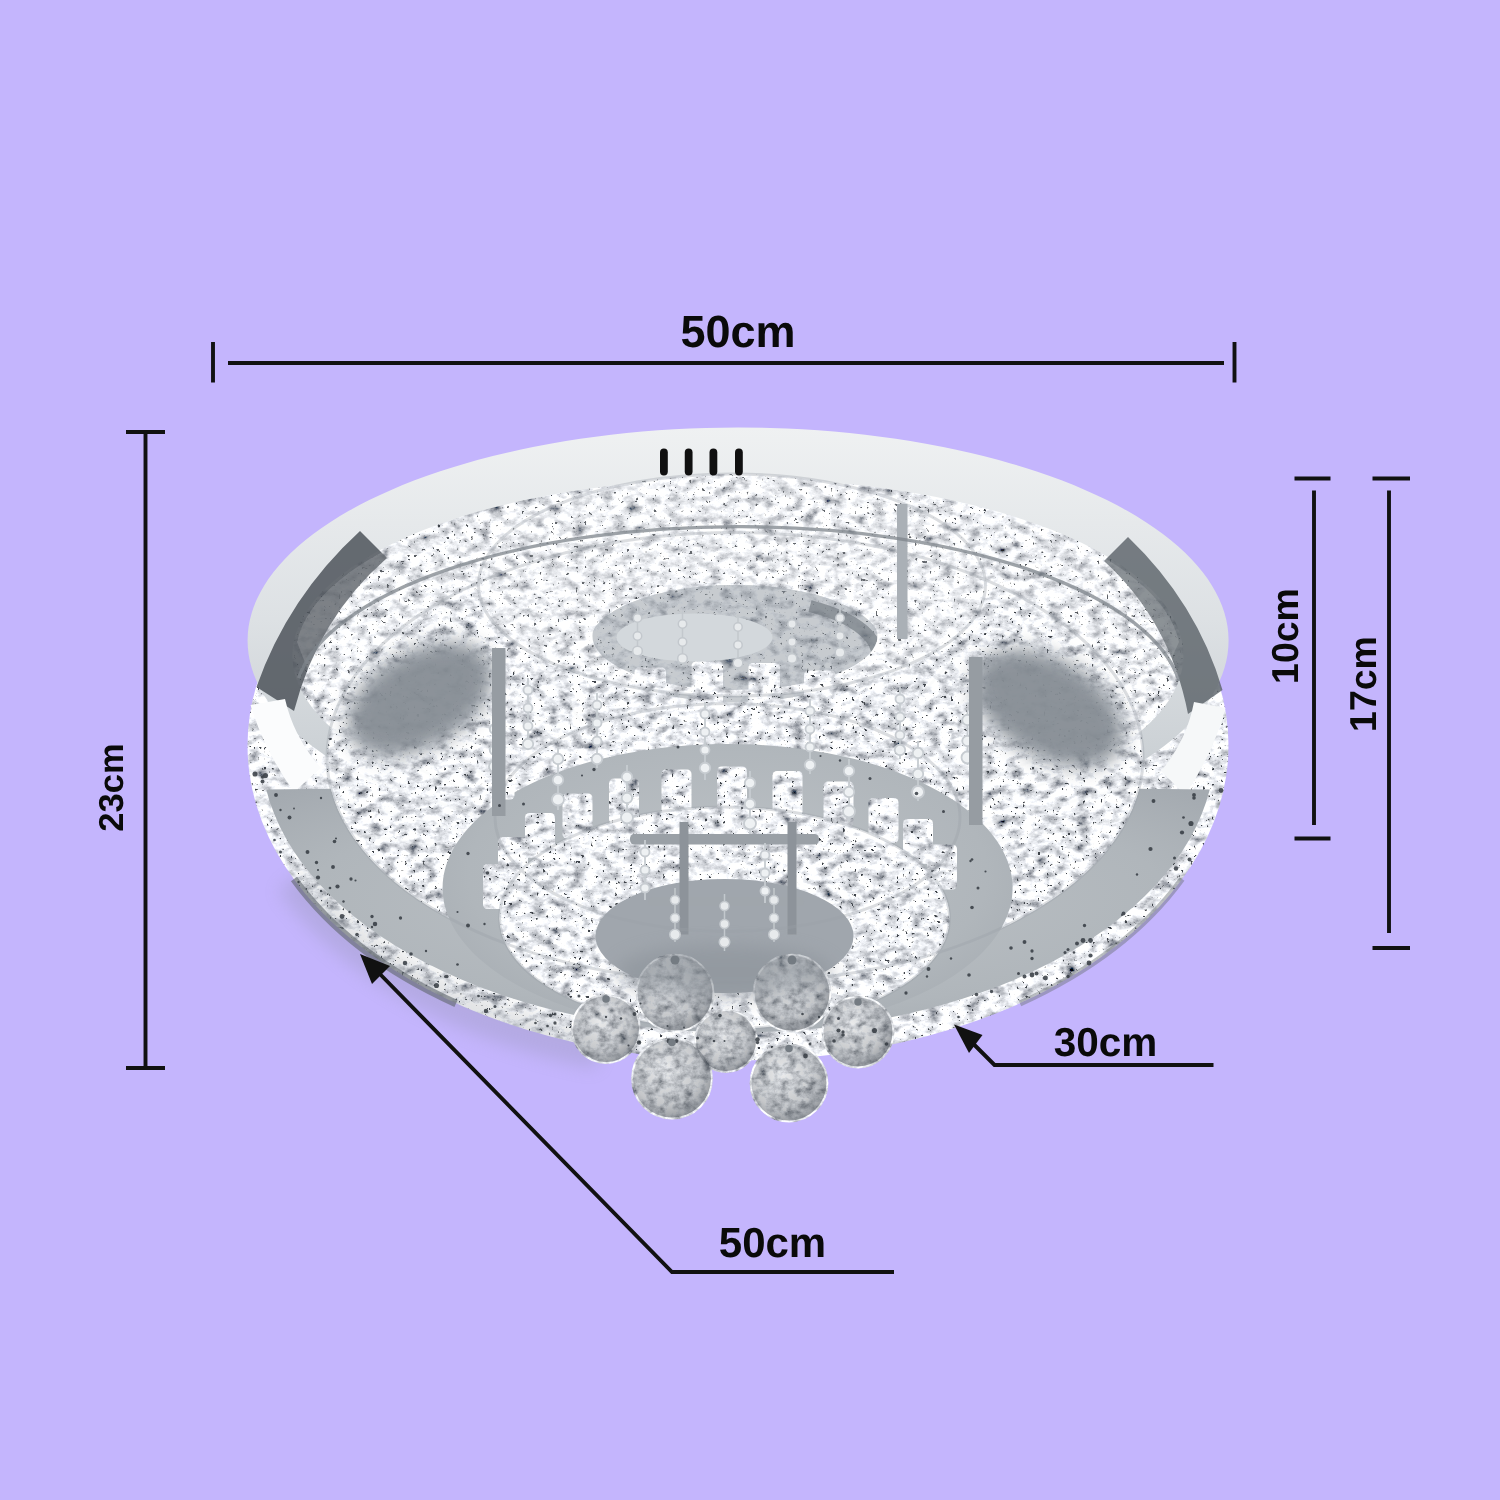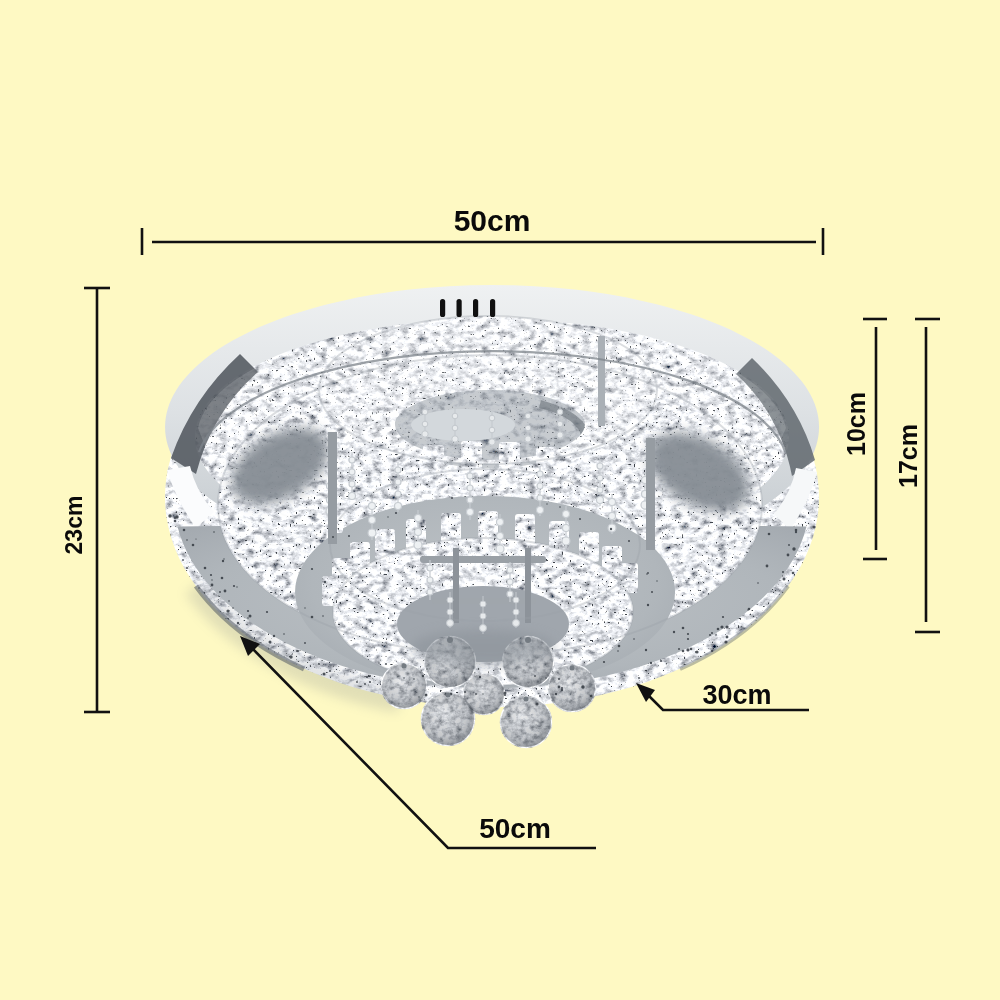--- a/index.html
+++ b/index.html
@@ -1,16 +1,16 @@
 <!DOCTYPE html>
 <html><head>
 <meta charset="utf-8">
 <style>
   html,body{margin:0;padding:0;background:#ffffff;}
-  .page{width:1000px;height:1000px;position:relative;background:#fef9c3;overflow:hidden;
+  .page{width:1000px;height:1000px;position:relative;background:#c4b5fd;overflow:hidden;
         font-family:"Liberation Sans", sans-serif;}
 </style>
 </head>
 <body>
 <div class="page">
 <svg width="1000" height="1000" viewBox="0 0 1000 1000">
 <defs>
   <filter id="spk" x="-5%" y="-5%" width="110%" height="110%">
     <feTurbulence type="fractalNoise" baseFrequency="0.11 0.16" numOctaves="5" seed="9" result="t"></feTurbulence>
     <feColorMatrix in="t" type="matrix" values="1.08 1.08 1.08 0 -0.78  1.08 1.08 1.08 0 -0.76  1.08 1.08 1.08 0 -0.72  0 0 0 0 1" result="g"></feColorMatrix>

